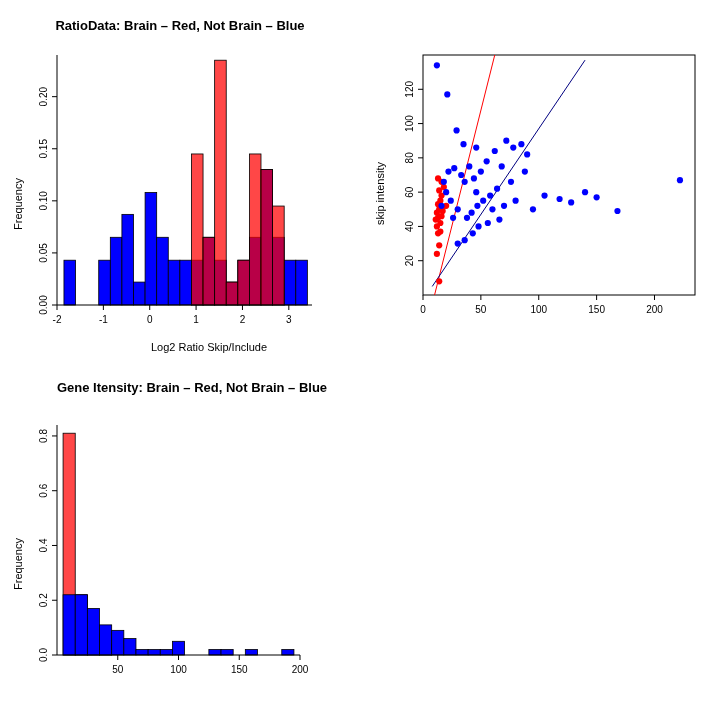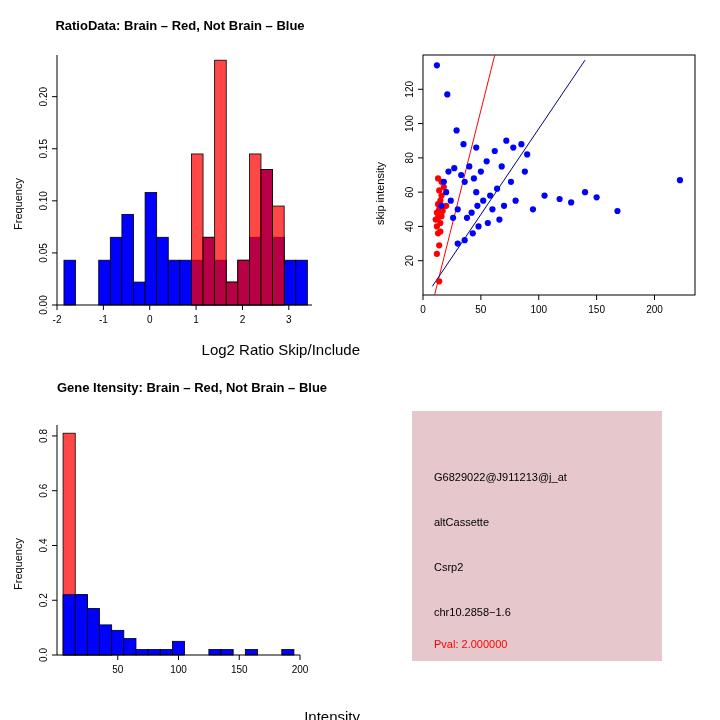--- a/index.html
+++ b/index.html
@@ -1,20 +1,20 @@
 <!DOCTYPE html>
 <html><head>
 <meta charset="utf-8">
 <style>
   html,body{margin:0;padding:0;}
   body{width:720px;height:720px;background:#ffffff;font-family:"Liberation Sans",sans-serif;overflow:hidden;}
   .page{position:relative;width:592px;height:720px;}
   .panel{position:absolute;}
   .title{font-size:13px;font-weight:bold;color:#000;text-align:center;white-space:nowrap;}
-  .axlabel{font-size:15px;color:#000;text-align:right;white-space:nowrap;}
+  .axlabel{font-size:11px;color:#000;text-align:center;white-space:nowrap;padding-left:29px;}
   .ylab-rot{font-size:11px;color:#000;white-space:nowrap;transform:rotate(-90deg);transform-origin:left top;position:absolute;}
   svg{display:block;}
   .infobox{background:#e6c8cc;}
   .infoline{font-size:11px;color:#000;}
   .infoline.pval{color:#ff0000;}
 </style>
 </head>
 <body>
 
 <div class="page">
@@ -187,21 +187,20 @@
         <line x1="63" y1="123.57142857142856" x2="58" y2="123.57142857142856" stroke="#000" stroke-width="1"></line>
         <text x="53" y="123.57142857142856" font-size="10" font-family="&quot;Liberation Sans&quot;, sans-serif" fill="#000" text-anchor="middle" transform="rotate(-90 53 123.57142857142856)">100</text>
         <line x1="63" y1="89.2857142857143" x2="58" y2="89.2857142857143" stroke="#000" stroke-width="1"></line>
         <text x="53" y="89.2857142857143" font-size="10" font-family="&quot;Liberation Sans&quot;, sans-serif" fill="#000" text-anchor="middle" transform="rotate(-90 53 89.2857142857143)">120</text>
       </svg>
   </div>
 
   <div class="panel" style="left:0px;top:360px;width:360px;height:360px;">
     <div class="title" style="position:absolute;left:12px;top:20px;width:360px;text-align:center;">Gene Itensity: Brain – Red, Not Brain – Blue</div>
     <div class="ylab-rot" style="left:12px;top:230px;">Frequency</div>
-    <div class="axlabel" style="position:absolute;left:0;top:348px;width:360px;">Intensity</div>
     <svg id="svg-hist-intensity" width="360" height="360" style="position:absolute;left:0;top:0;">
         <g>
           <rect x="63.075" y="73.2142857142857" width="12.149999999999991" height="221.7857142857143" fill="#ff0000" stroke="#000" stroke-width="0.8" fill-opacity="0.72"></rect>
           <rect x="75.225" y="234.76190476190476" width="12.150000000000006" height="60.23809523809524" fill="#ff0000" stroke="#000" stroke-width="0.8" fill-opacity="0.72"></rect>
           <rect x="87.375" y="273.0952380952381" width="12.150000000000006" height="21.904761904761926" fill="#ff0000" stroke="#000" stroke-width="0.8" fill-opacity="0.72"></rect>
           <rect x="99.525" y="284.04761904761904" width="12.150000000000006" height="10.952380952380963" fill="#ff0000" stroke="#000" stroke-width="0.8" fill-opacity="0.72"></rect>
           <rect x="63.075" y="234.76190476190476" width="12.149999999999991" height="60.23809523809524" fill="#0000ff" stroke="#000" stroke-width="0.8" fill-opacity="1"></rect>
           <rect x="75.225" y="234.76190476190476" width="12.150000000000006" height="60.23809523809524" fill="#0000ff" stroke="#000" stroke-width="0.8" fill-opacity="1"></rect>
           <rect x="87.375" y="248.45238095238093" width="12.150000000000006" height="46.547619047619065" fill="#0000ff" stroke="#000" stroke-width="0.8" fill-opacity="1"></rect>
           <rect x="99.525" y="264.8809523809524" width="12.150000000000006" height="30.119047619047592" fill="#0000ff" stroke="#000" stroke-width="0.8" fill-opacity="1"></rect>
@@ -232,21 +231,14 @@
         <text x="47" y="240.23809523809524" font-size="10" font-family="&quot;Liberation Sans&quot;, sans-serif" fill="#000" text-anchor="middle" transform="rotate(-90 47 240.23809523809524)">0.2</text>
         <line x1="57" y1="185.47619047619048" x2="52" y2="185.47619047619048" stroke="#000" stroke-width="1"></line>
         <text x="47" y="185.47619047619048" font-size="10" font-family="&quot;Liberation Sans&quot;, sans-serif" fill="#000" text-anchor="middle" transform="rotate(-90 47 185.47619047619048)">0.4</text>
         <line x1="57" y1="130.71428571428572" x2="52" y2="130.71428571428572" stroke="#000" stroke-width="1"></line>
         <text x="47" y="130.71428571428572" font-size="10" font-family="&quot;Liberation Sans&quot;, sans-serif" fill="#000" text-anchor="middle" transform="rotate(-90 47 130.71428571428572)">0.6</text>
         <line x1="57" y1="75.95238095238093" x2="52" y2="75.95238095238093" stroke="#000" stroke-width="1"></line>
         <text x="47" y="75.95238095238093" font-size="10" font-family="&quot;Liberation Sans&quot;, sans-serif" fill="#000" text-anchor="middle" transform="rotate(-90 47 75.95238095238093)">0.8</text>
       </svg>
   </div>
 
-  <div class="panel infobox" style="left:412px;top:411px;width:250px;height:250px;">
-    <div class="infoline" style="position:absolute;left:22px;top:60px;">G6829022@J911213@j_at</div>
-    <div class="infoline" style="position:absolute;left:22px;top:105px;">altCassette</div>
-    <div class="infoline" style="position:absolute;left:22px;top:150px;">Csrp2</div>
-    <div class="infoline" style="position:absolute;left:22px;top:195px;">chr10.2858−1.6</div>
-    <div class="infoline pval" style="position:absolute;left:22px;top:227px;">Pval: 2.000000</div>
-  </div>
 
 </div>
 
 </body></html>

